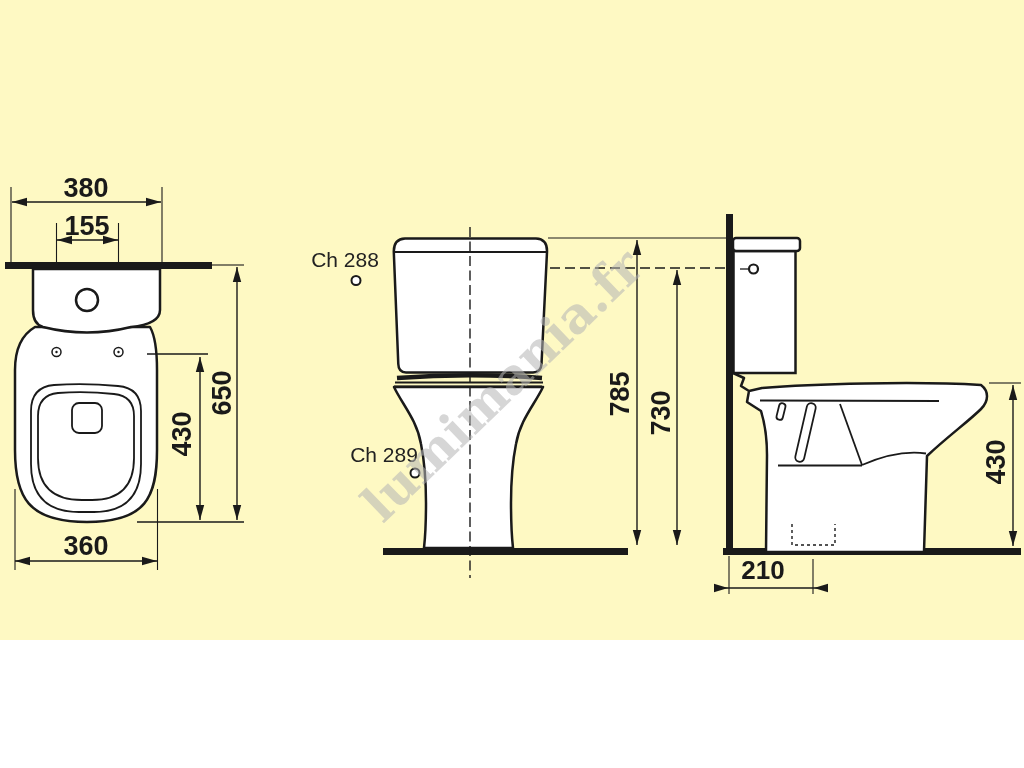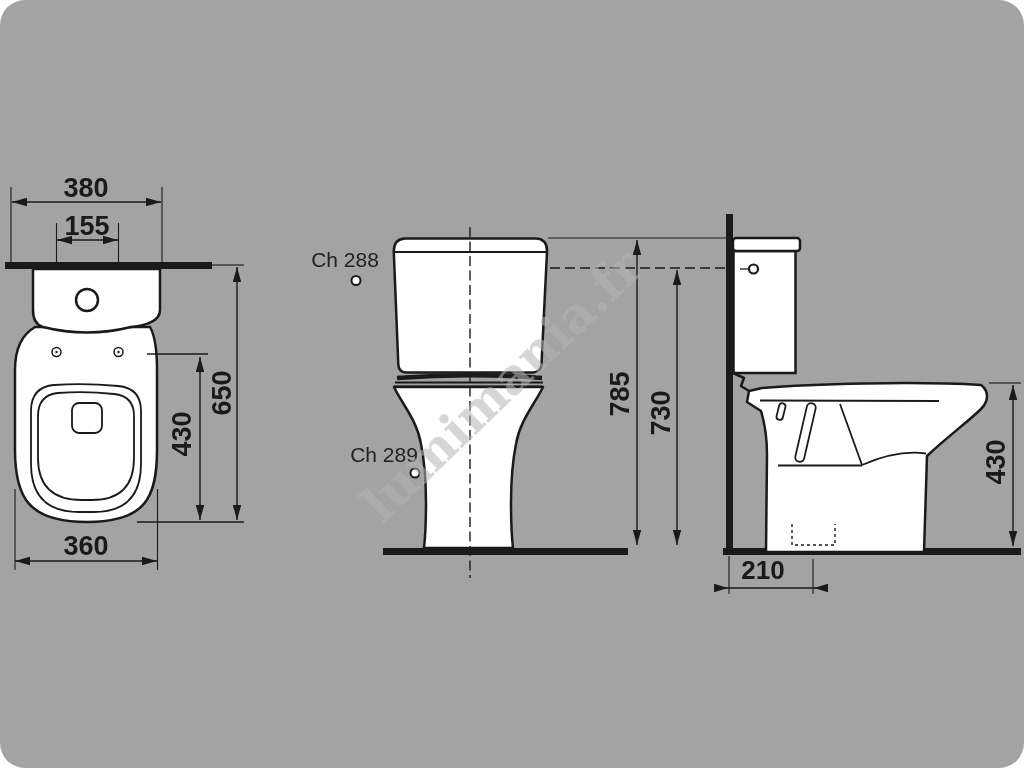--- a/index.html
+++ b/index.html
@@ -1,17 +1,17 @@
 <!DOCTYPE html>
 <html><head>
 <meta charset="utf-8">
 <style>
   html,body{margin:0;padding:0;background:#fff;}
-  .canvas{position:relative;width:1024px;height:768px;background:#a3a3a3;overflow:hidden;
-          font-family:"Liberation Sans",sans-serif;border-radius:25px;}
+  .canvas{position:relative;width:1024px;height:640px;background:#fef9c3;overflow:hidden;
+          font-family:"Liberation Sans",sans-serif;}
   svg{display:block;}
   text{fill:#1a1a1a;}
   .dim{font-family:"Liberation Sans",sans-serif;font-weight:700;font-size:27px;}
   .dim-sm{font-family:"Liberation Sans",sans-serif;font-weight:700;font-size:26px;}
   .label{font-family:"Liberation Sans",sans-serif;font-weight:400;font-size:21px;fill:#222;}
   .wm{font-family:"DejaVu Serif",serif;font-weight:700;font-size:50px;fill:#b5b5b5;opacity:.55;}
   .outline{fill:#ffffff;stroke:#1a1a1a;stroke-width:2.5;stroke-linejoin:round;}
   .inner{fill:none;stroke:#1a1a1a;stroke-width:1.8;}
   .thin{stroke:#1a1a1a;stroke-width:1.1;fill:none;}
   .dimline{stroke:#1a1a1a;stroke-width:1.4;fill:none;}

